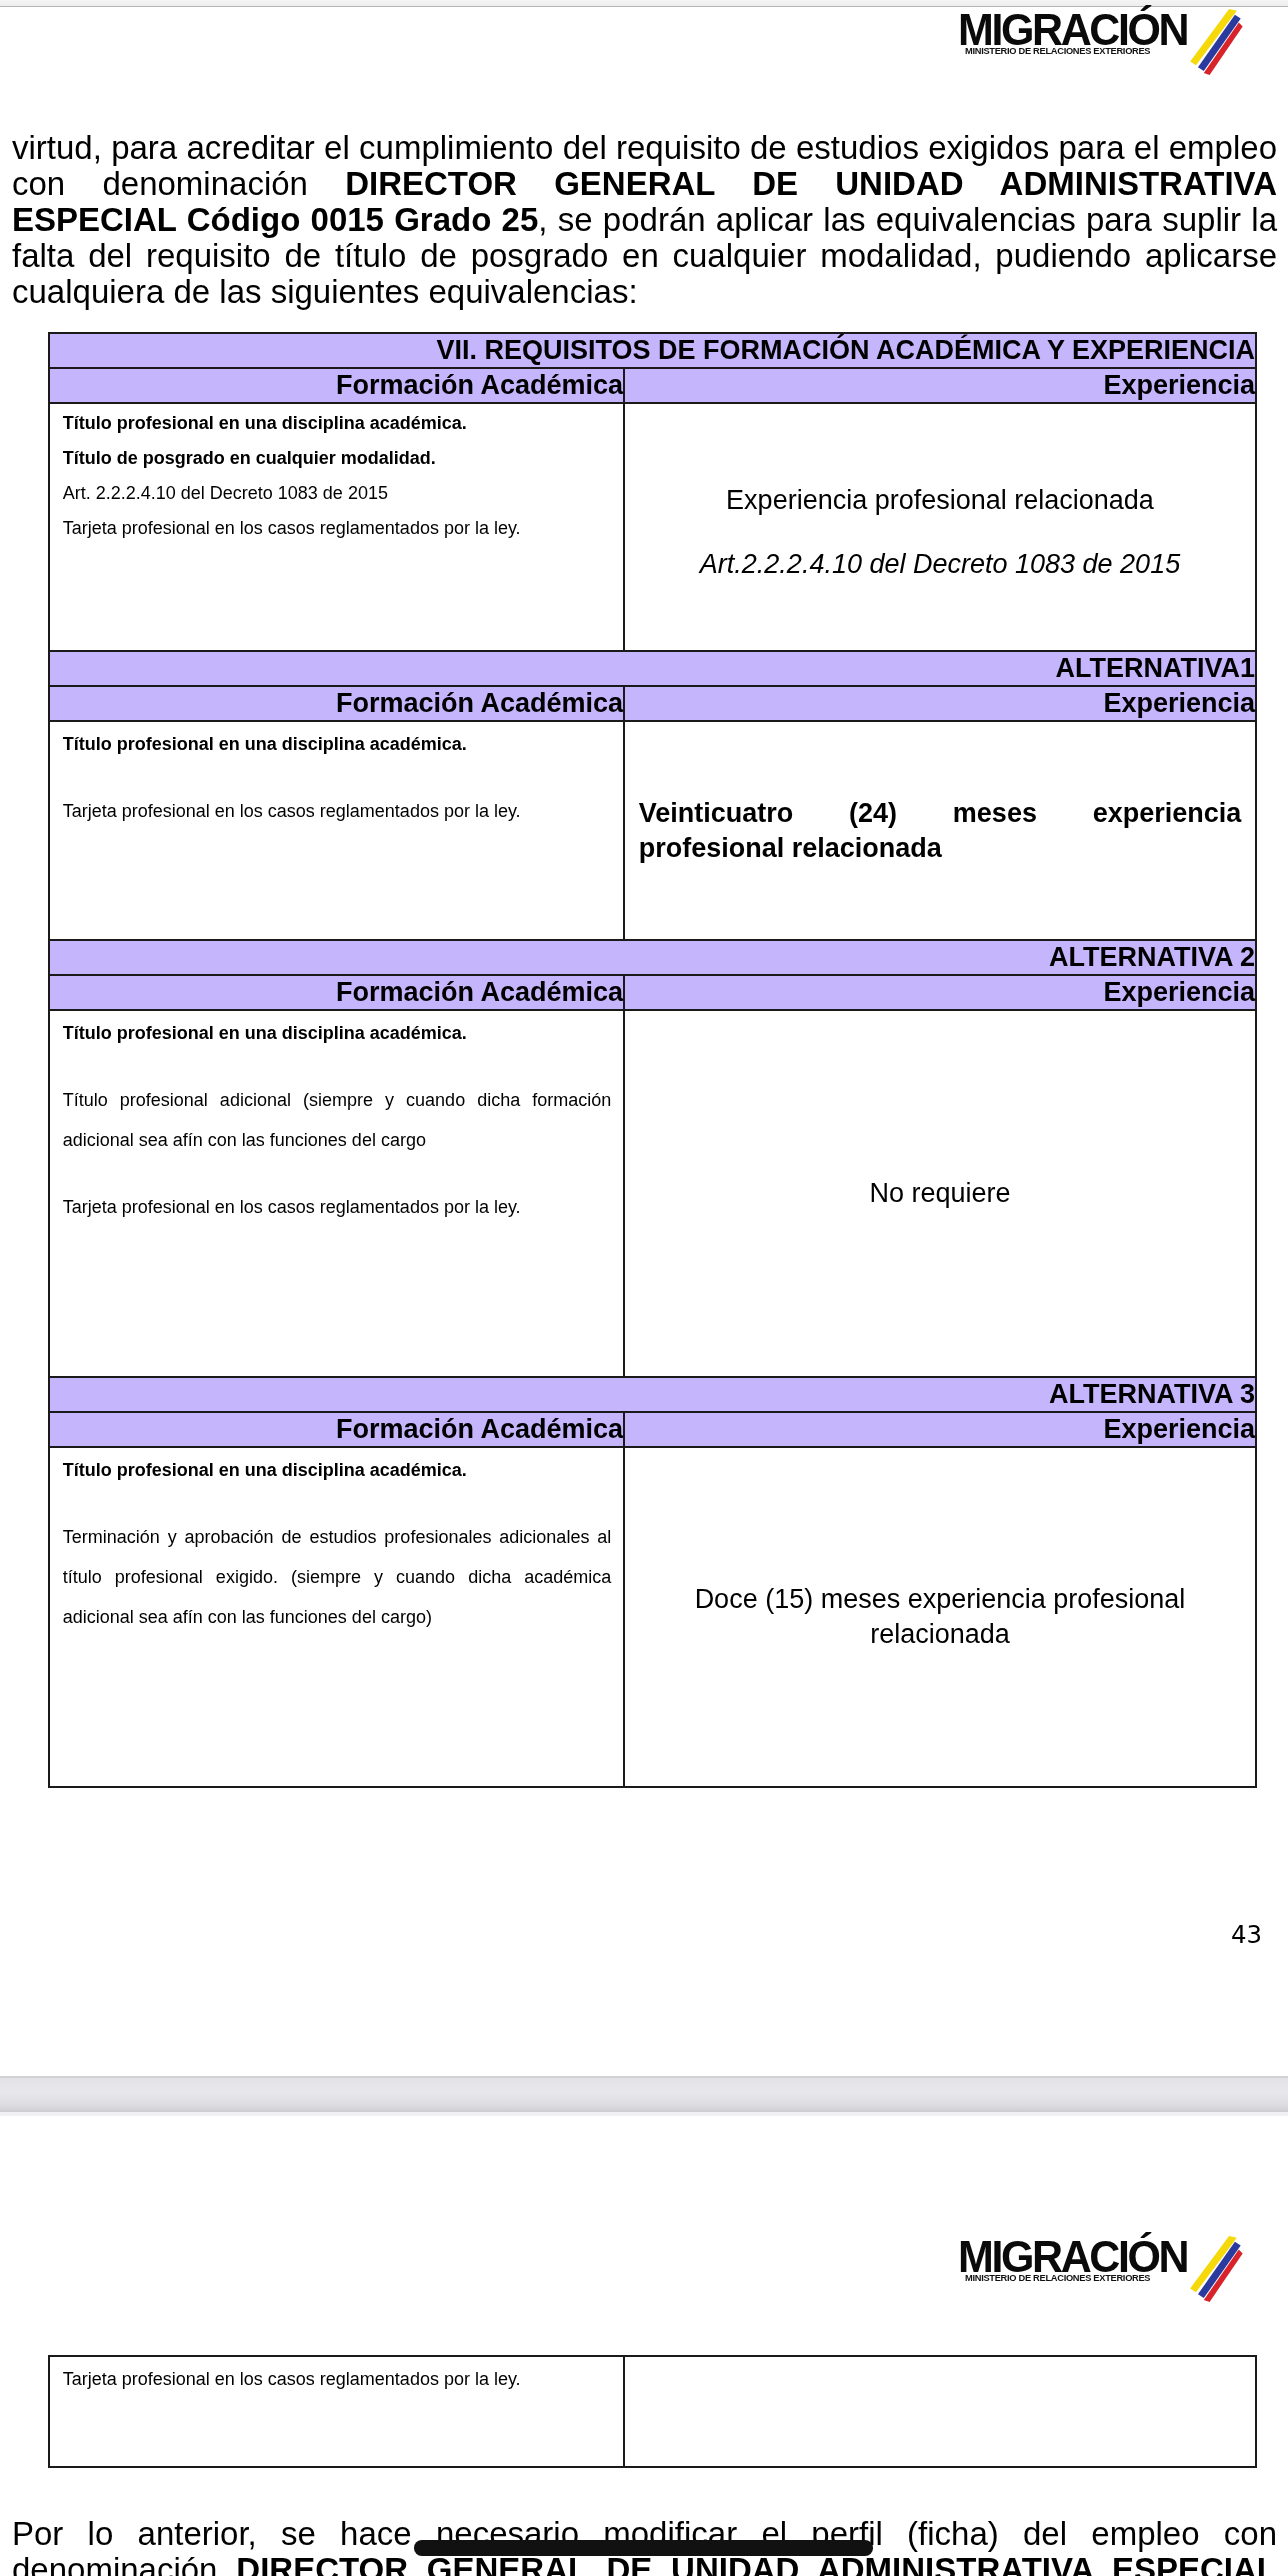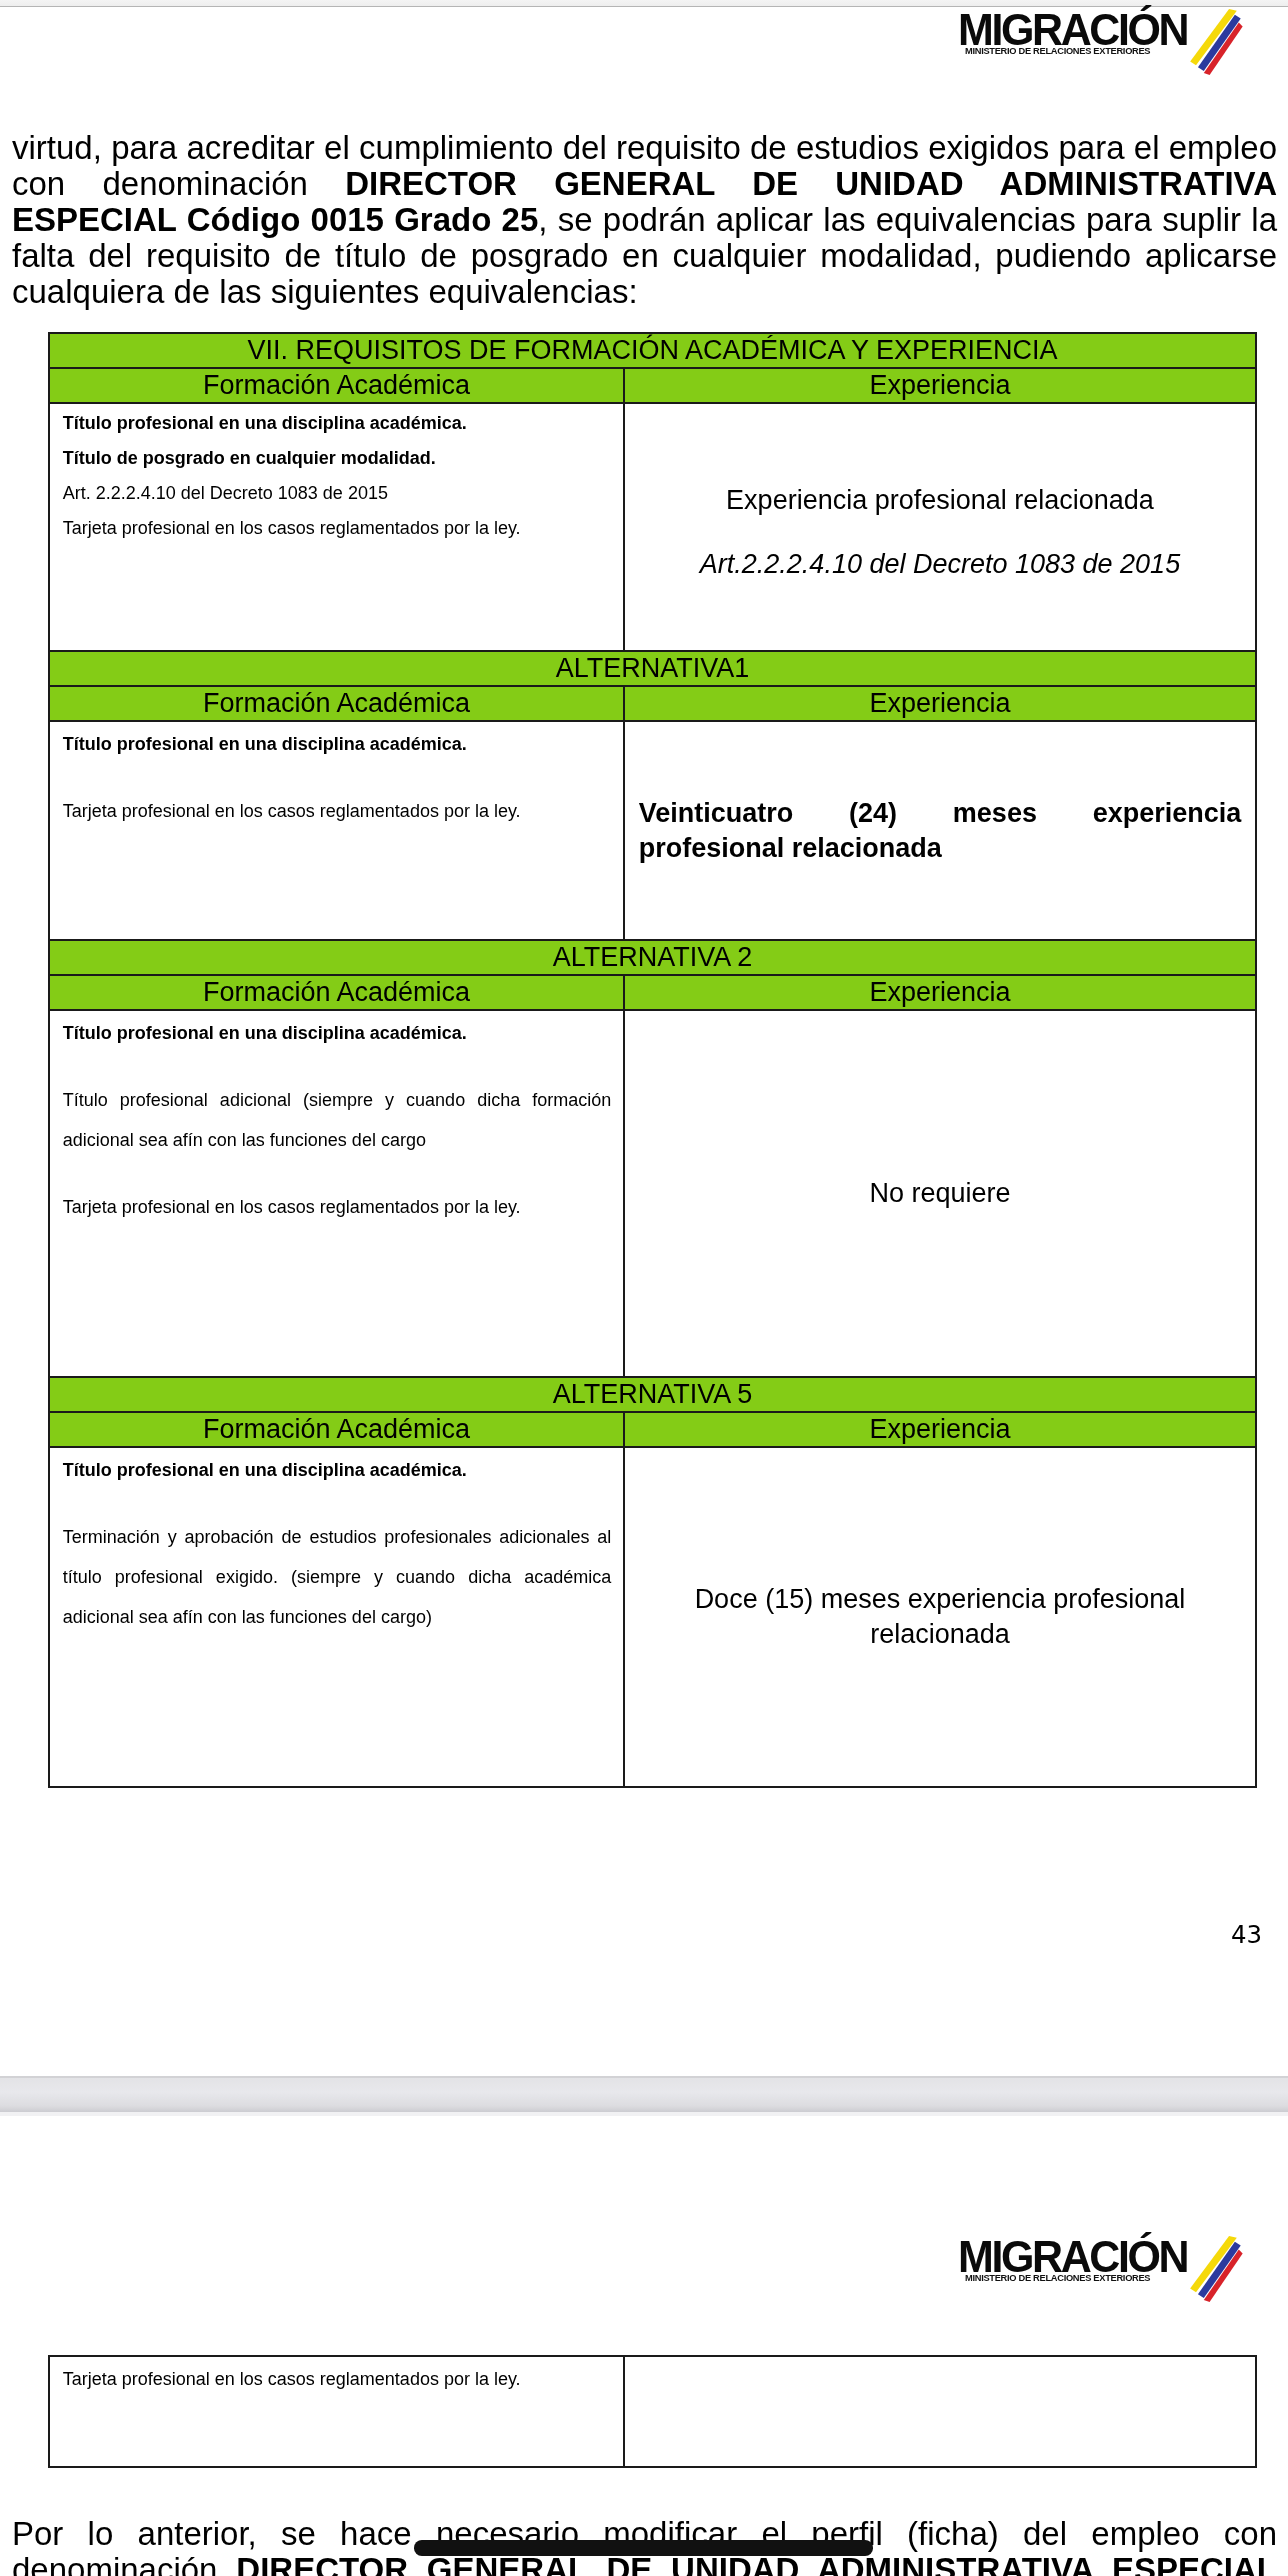--- a/index.html
+++ b/index.html
@@ -27,21 +27,21 @@
   .para {
     position: absolute; left: 0; width: 1265px; font-size: 33px; line-height: 36px;
     text-align: justify; text-align-last: left; margin: 12px;
   }
   .para b { font-weight: bold; }
 
   
   .req-table { position: absolute; left: 48px; width: 1207px; border-collapse: collapse; table-layout: fixed; }
   .req-table td { border: 2.9px solid #1a1a1a; padding: 0; vertical-align: middle; }
   .req-table .title-row td, .req-table .head-row td {
-    background: #84cc16; font-weight: normal; text-align: center; font-size: 27px;
+    background: #c4b5fd; font-weight: bold; text-align: right; font-size: 27px;
   }
   .req-table .title-row td { height: 33px; line-height: 31px; }
   .req-table .head-row td { height: 33px; line-height: 31px; }
   .cell-left { padding: 2px 11.7px 2px 12.7px !important; font-size: 18px; text-align: justify; vertical-align: top !important; }
   .cell-left p { margin: 0; }
   .cell-right { font-size: 27px; text-align: center; padding: 0 13.7px !important; }
   .lh-tight p { line-height: 35px; }
   .lh-loose p { line-height: 40px; }
   .gap { height: 27px; }
   .justify-last { text-align: justify; text-align-last: left; }
@@ -136,21 +136,21 @@
       <p class="justify-last" style="font-weight:bold;">Título profesional en una disciplina académica.</p>
       <div class="gap"></div>
       <p class="justify-last">Título profesional adicional (siempre y cuando dicha formación adicional sea afín con las funciones del cargo</p>
       <div class="gap"></div>
       <p class="justify-last">Tarjeta profesional en los casos reglamentados por la ley.</p>
     </td>
     <td class="cell-right">No requiere</td>
   </tr>
 
   <tr class="title-row">
-        <td colspan="2">ALTERNATIVA 5</td>
+        <td colspan="2">ALTERNATIVA 3</td>
       </tr>
   <tr class="head-row">
     <td>Formación Académica</td>
     <td>Experiencia</td>
   </tr>
   <tr style="height:340px;">
     <td class="cell-left lh-loose">
       <p class="justify-last" style="font-weight:bold;">Título profesional en una disciplina académica.</p>
       <div class="gap"></div>
       <p class="justify-last">Terminación y aprobación de estudios profesionales adicionales al título profesional exigido. (siempre y cuando dicha académica adicional sea afín con las funciones del cargo)</p>

